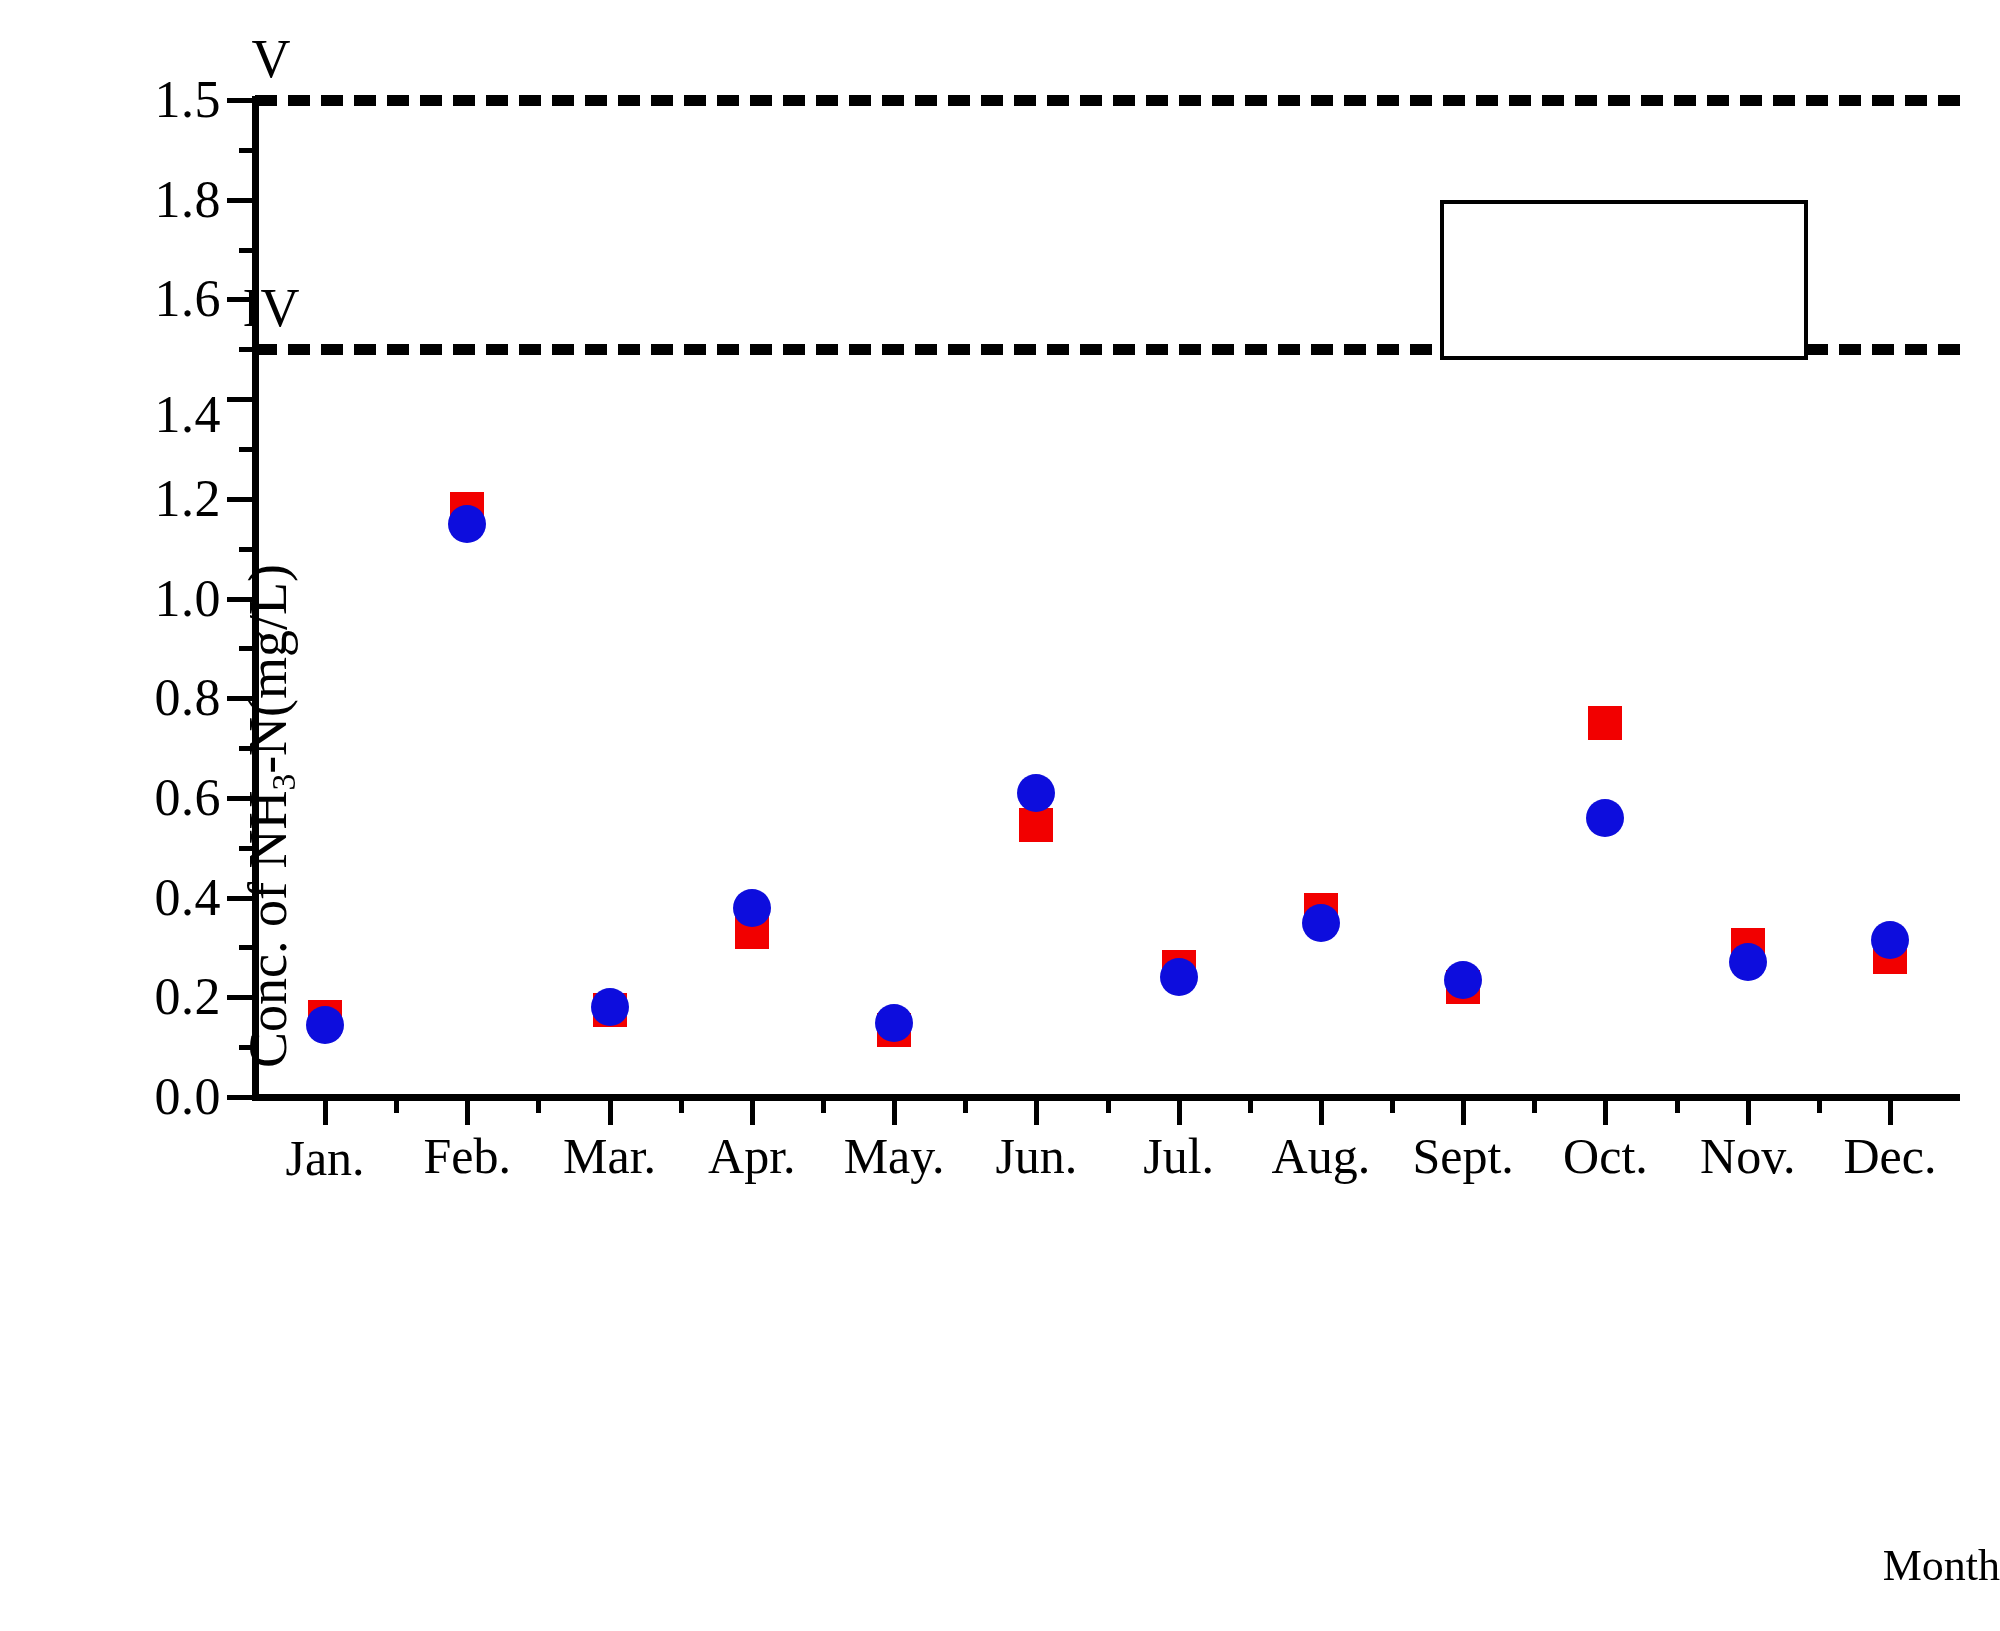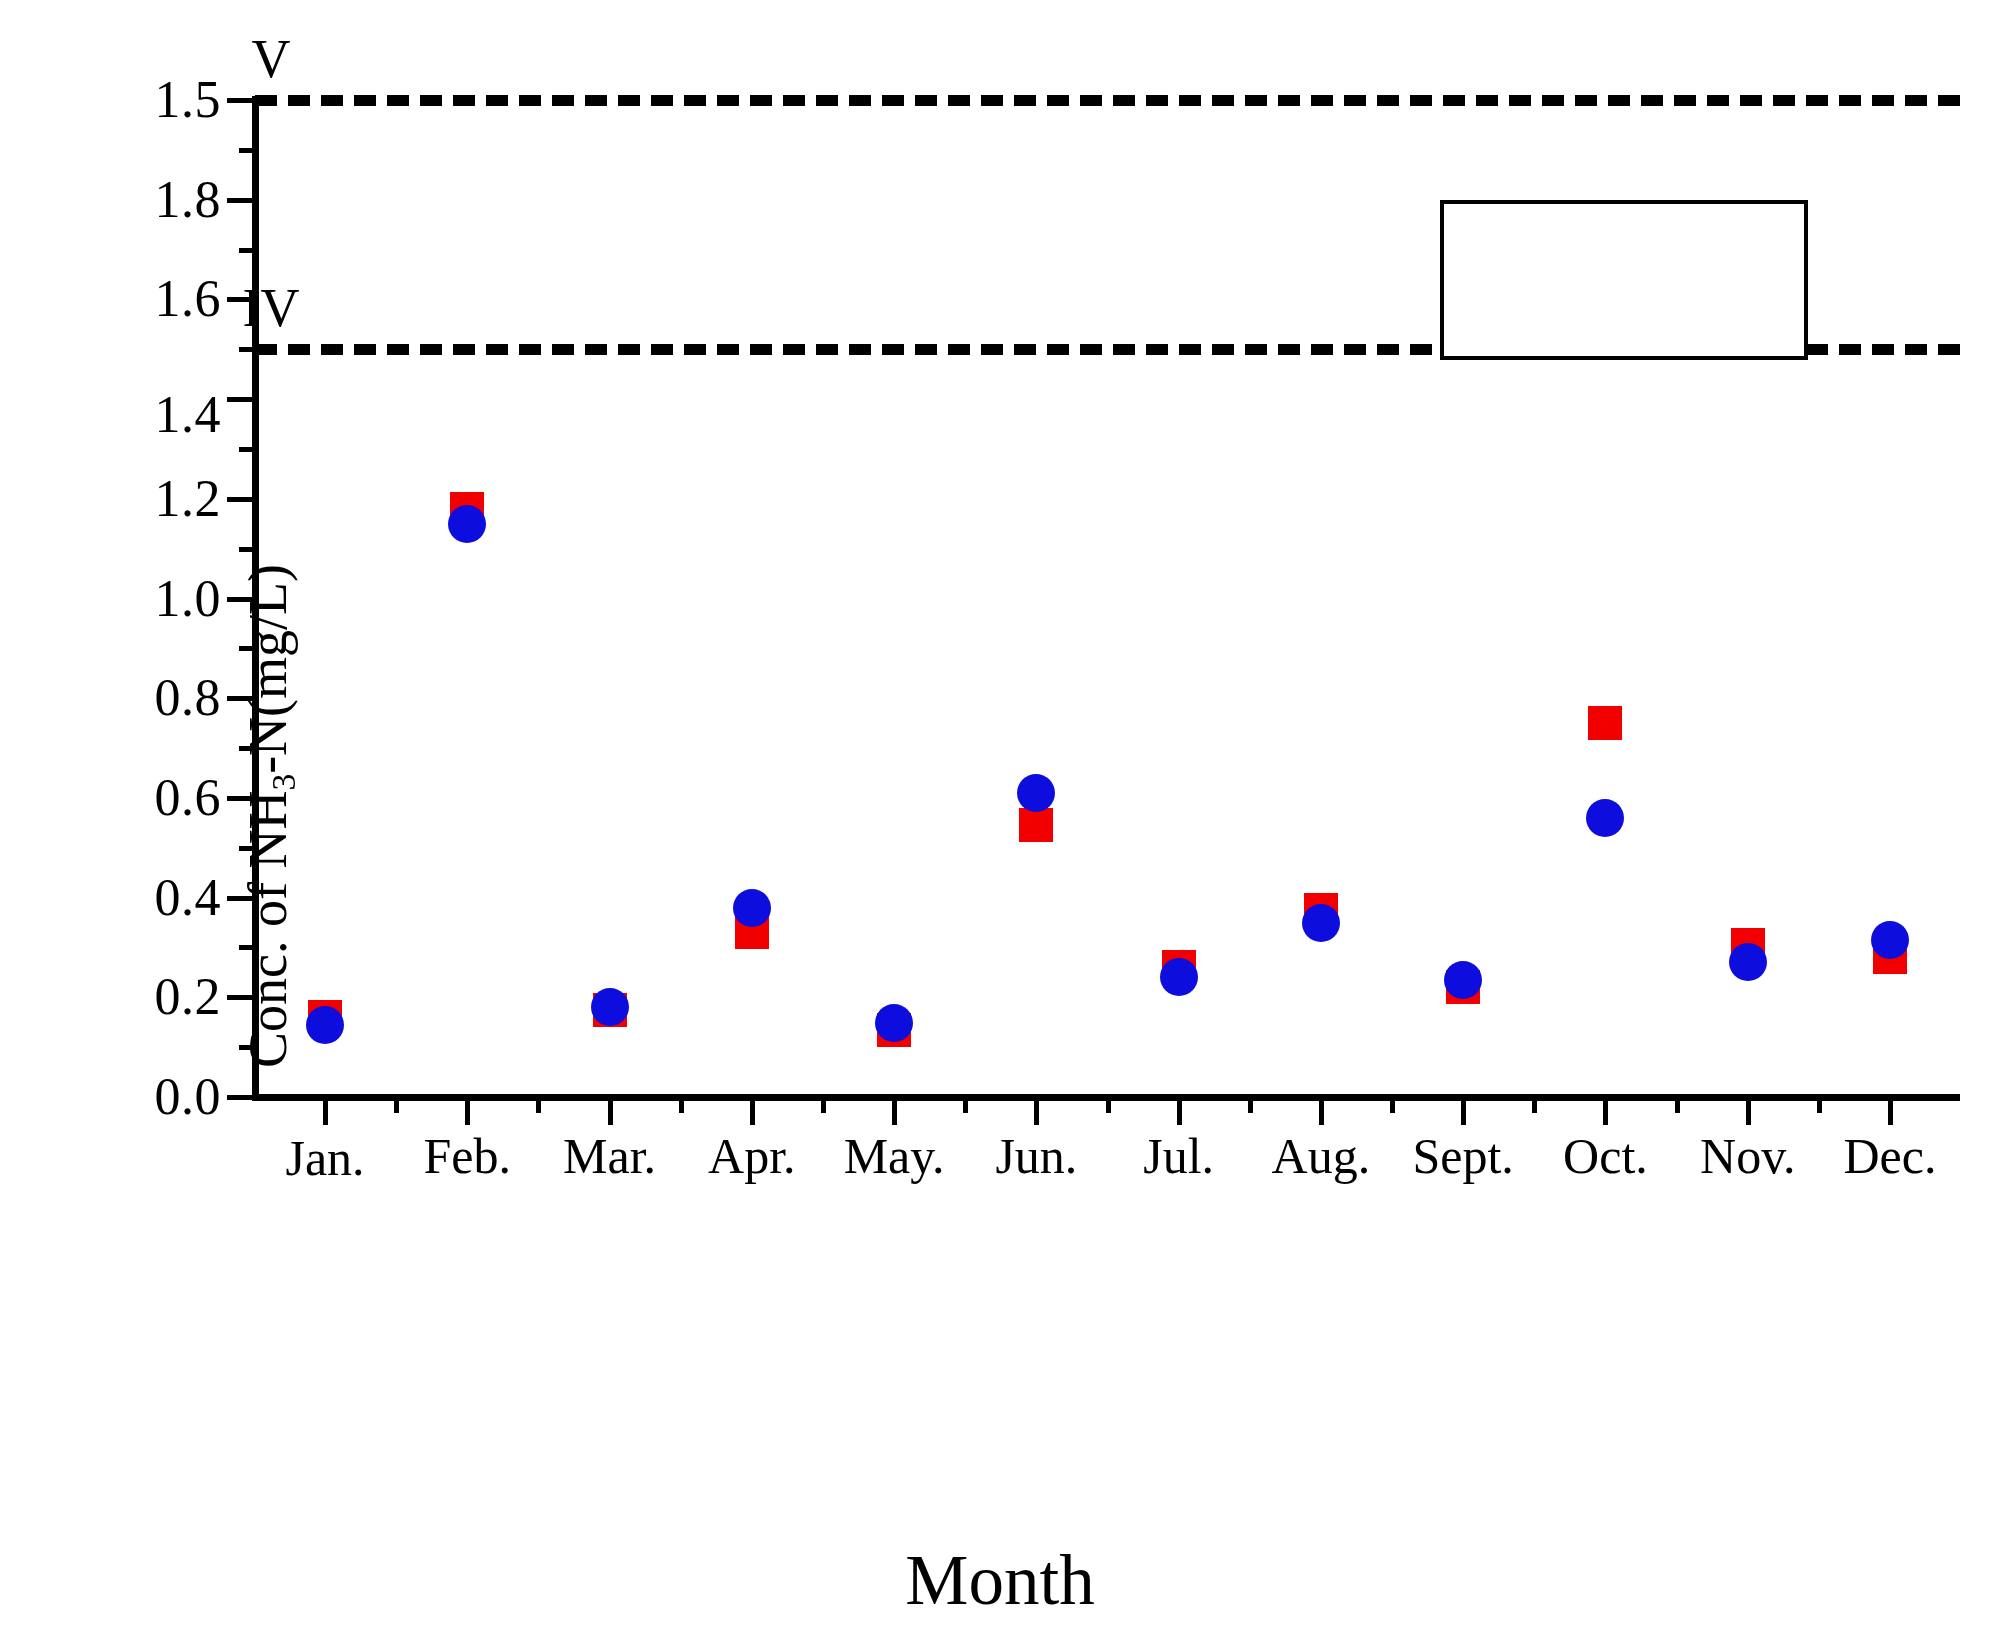--- a/index.html
+++ b/index.html
@@ -102,22 +102,22 @@
   }
   #y-axis-title sub {
     font-size: 0.62em;
     vertical-align: -0.28em;
   }
   #x-axis-title {
     position: absolute;
     left: 0;
     right: 0;
     top: 1540px;
-    text-align: center;
-    font-size: 71px;
+    text-align: right;
+    font-size: 44px;
   }
 
   
   .threshold-line {
     position: absolute;
     left: 0;
     width: 100%;
     height: 0;
     border-top: 11px dashed #000;
     transform: translateY(-5px);

